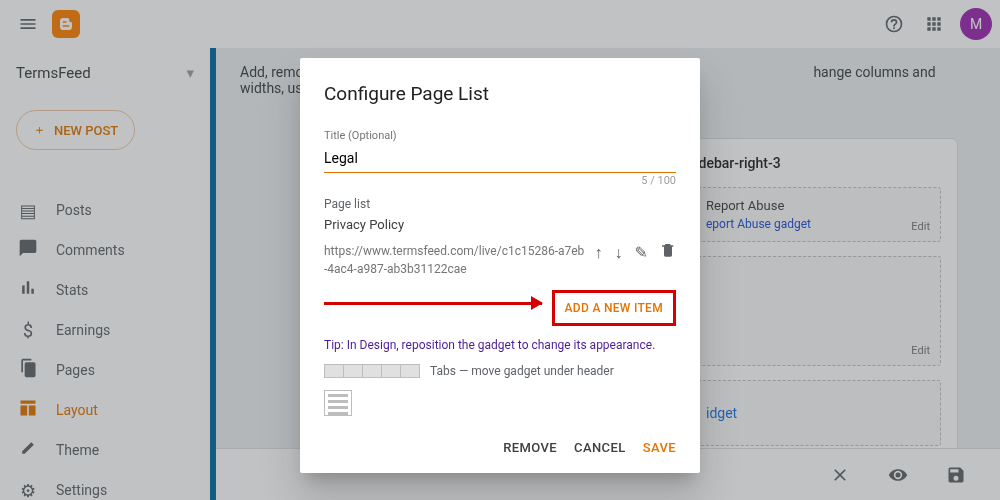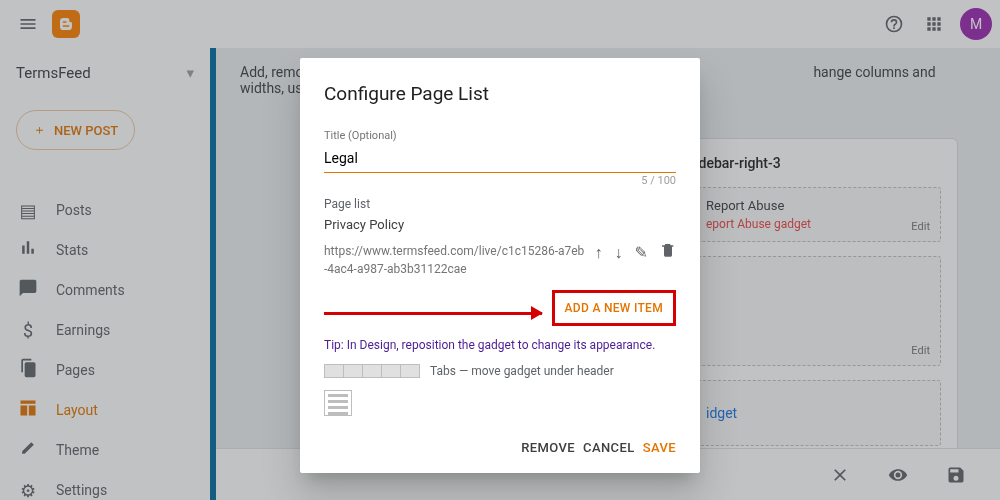--- a/index.html
+++ b/index.html
@@ -18,50 +18,50 @@
   .nav-item{display:flex;align-items:center;gap:18px;height:40px;padding:0 18px;font-size:14px;color:#5f6368;cursor:pointer}
   .nav-item.active{color:#e37400}
   .nav-item .ic{width:20px;text-align:center;font-size:18px}
   .main{flex:1;background:#eceff1;position:relative;padding:16px 24px}
   .infoline{font-size:14px;color:#3c4043}
   .infoline a{color:#1a73e8;text-decoration:none}
   .col-card{position:absolute;top:90px;right:42px;width:280px;border:1px solid #dadce0;background:#fff;border-radius:6px;padding:16px}
   .col-title{font-weight:500;margin-bottom:16px;font-size:14px}
   .slot{border:1px dashed #c0c0c0;background:#fafafa;border-radius:3px;padding:10px;margin-bottom:14px;position:relative}
   .slot-title{font-size:13px;color:#3c4043}
-  .slot-sub{font-size:12px;color:#ef4444;margin-top:4px}
+  .slot-sub{font-size:12px;color:#1d4ed8;margin-top:4px}
   .edit-link{position:absolute;right:10px;bottom:8px;font-size:11px;color:#757575;cursor:pointer}
   .add-g{font-size:14px;color:#1a73e8;text-align:left;padding:14px 0}
   .bottombar{position:absolute;bottom:0;height:52px;left:216px;right:0;background:#fff;display:flex;align-items:center;justify-content:flex-end;gap:18px;padding:0 24px;border-top:1px solid #e0e0e0}
   .overlay{position:absolute;inset:0;background:rgba(60,64,67,.32)}
   .dialog{position:absolute;left:300px;top:58px;width:400px;background:#fff;box-shadow:0 11px 15px -7px rgba(0,0,0,.2),0 24px 38px 3px rgba(0,0,0,.14);padding:24px 24px 18px;border-radius:2px}
   .d-title{font-size:19px;color:#202124;margin-bottom:24px}
   .field-label{font-size:11px;color:#757575}
   .field-wrap{position:relative;margin-top:4px}
   .field-input{width:100%;border:none;border-bottom:1px solid #e37400;font-size:14px;padding:4px 0 6px;outline:none}
   .counter{position:absolute;right:0;top:28px;font-size:11px;color:#9e9e9e}
   .section-label{font-size:12px;color:#5f6368;margin-top:24px}
   .page-name{font-size:13px;color:#3c4043;margin-top:6px}
   .url-row{display:flex;align-items:flex-start;gap:8px;margin-top:10px}
   .url-text{flex:1;font-size:12px;color:#757575;line-height:1.5;word-break:break-all}
   .row-icons{display:flex;gap:12px;align-items:center;color:#5f6368}
   .row-icons span{cursor:pointer;font-size:16px}
-  .add-item-row{display:flex;align-items:flex-end;margin-top:12px;gap:10px}
+  .add-item-row{display:flex;align-items:flex-start;margin-top:12px;gap:10px}
   .arrow-annot{flex:1;position:relative;height:26px}
   .arrow-line{position:absolute;left:0;right:0;top:12px;height:3px;background:#d50000}
   .arrow-head{position:absolute;right:-1px;top:6px;width:0;height:0;border-top:7px solid transparent;border-bottom:7px solid transparent;border-left:12px solid #d50000}
   .add-item-btn{border:3px solid #d50000;color:#e37400;font-size:12px;font-weight:500;padding:8px 10px;background:#fff;cursor:pointer;letter-spacing:.3px}
   .tip{font-size:12px;color:#4c1d95;margin-top:12px}
   .layout-hint{display:flex;align-items:flex-end;gap:10px;margin-top:12px;font-size:12px;color:#5f6368}
   .tabs-glyph{width:96px;height:14px;border:1px solid #bdbdbd;display:flex}
   .tabs-glyph i{flex:1;border-right:1px solid #bdbdbd;background:#e0e0e0}
   .tabs-glyph i:last-child{border-right:none}
   .list-glyph{width:28px;height:26px;border:1px solid #bdbdbd}
   .list-glyph i{display:block;height:3px;background:#bdbdbd;margin:3px 3px 0}
-  .d-actions{display:flex;justify-content:flex-end;gap:8px;margin-top:24px}
+  .d-actions{display:flex;justify-content:flex-end;gap:17px;margin-top:24px}
   .d-actions button{border:none;background:none;font-size:13px;font-weight:500;cursor:pointer;color:#3c4043;letter-spacing:.4px}
   .d-actions .primary{color:#e37400}
   svg{width:20px;height:20px;fill:currentColor}
 </style>
 </head>
 <body>
 
 <div class="topbar">
   <button class="icon-btn">
       <svg viewBox="0 0 24 24">
@@ -97,29 +97,29 @@
       <span>＋</span>
       <span>NEW POST</span>
     </button>
     <div class="nav" id="nav">
         <div class="nav-item">
           <span class="ic">▤</span>
           <span>Posts</span>
         </div>
         <div class="nav-item">
           <span class="ic"><svg viewBox="0 0 24 24">
+              <path d="M20 2H4a2 2 0 0 0-2 2v18l4-4h14a2 2 0 0 0 2-2V4a2 2 0 0 0-2-2z"></path>
+            </svg></span>
+          <span>Comments</span>
+        </div>
+        <div class="nav-item">
+          <span class="ic"><svg viewBox="0 0 24 24">
               <path d="M5 9h3v10H5zm5.5-5h3v15h-3zM16 13h3v6h-3z"></path>
             </svg></span>
           <span>Stats</span>
-        </div>
-        <div class="nav-item">
-          <span class="ic"><svg viewBox="0 0 24 24">
-              <path d="M20 2H4a2 2 0 0 0-2 2v18l4-4h14a2 2 0 0 0 2-2V4a2 2 0 0 0-2-2z"></path>
-            </svg></span>
-          <span>Comments</span>
         </div>
         <div class="nav-item">
           <span class="ic">$</span>
           <span>Earnings</span>
         </div>
         <div class="nav-item">
           <span class="ic"><svg viewBox="0 0 24 24">
               <path d="M16 1H6a2 2 0 0 0-2 2v14h2V3h10V1zm3 4H10a2 2 0 0 0-2 2v14a2 2 0 0 0 2 2h9a2 2 0 0 0 2-2V7a2 2 0 0 0-2-2z"></path>
             </svg></span>
           <span>Pages</span>

